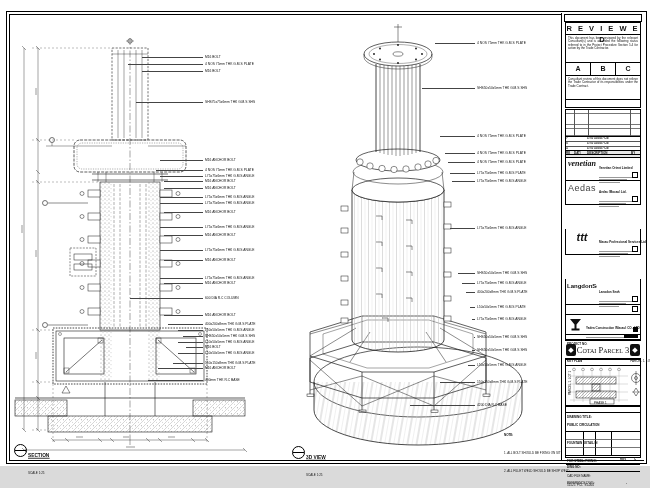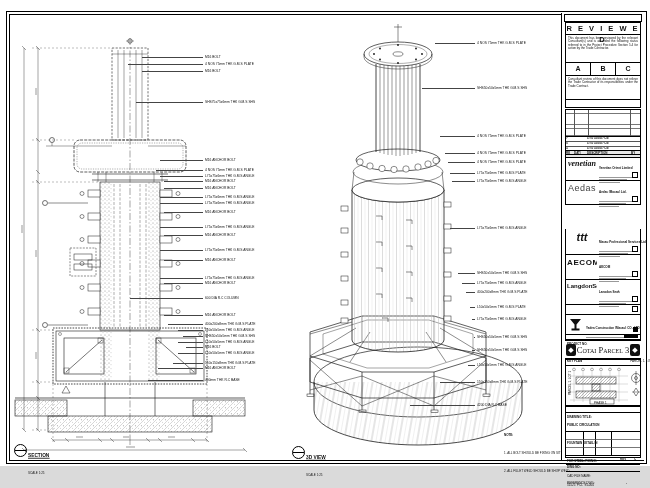--- a/index.html
+++ b/index.html
@@ -509,26 +509,20 @@
       <div class="cinfo"><span class="m b">Venetian Orient Limited</span>
         <div class="abar" style="width:90%"></div><div class="abar" style="width:72%"></div><div class="abar" style="width:55%"></div></div>
       <div class="chk"></div>
     </div>
     <div class="company" style="top:216px;">
       <div class="logo logo3">ttt</div>
       <div class="cinfo"><span class="m b">Macau Professional Services Ltd.</span>
         <div class="abar" style="width:90%"></div><div class="abar" style="width:74%"></div><div class="abar" style="width:55%"></div></div>
       <div class="chk"></div>
     </div>
-    <div class="company" style="top:241px;">
-      <div class="logo logo4">AECOM</div>
-      <div class="cinfo"><span class="m b">AECOM</span>
-        <div class="abar" style="width:87%"></div><div class="abar" style="width:70%"></div><div class="abar" style="width:52%"></div></div>
-      <div class="chk"></div>
-    </div>
     <div class="company" style="top:266px;">
       <div class="logo logo5">LangdonSeah</div>
       <div class="cinfo"><span class="m b">Langdon Seah</span>
         <div class="abar" style="width:88%"></div><div class="abar" style="width:70%"></div><div class="abar" style="width:52%"></div></div>
       <div class="chk"></div>
     </div>
     <div class="emptyrow">
       <div class="chk"></div>
     </div>
 

